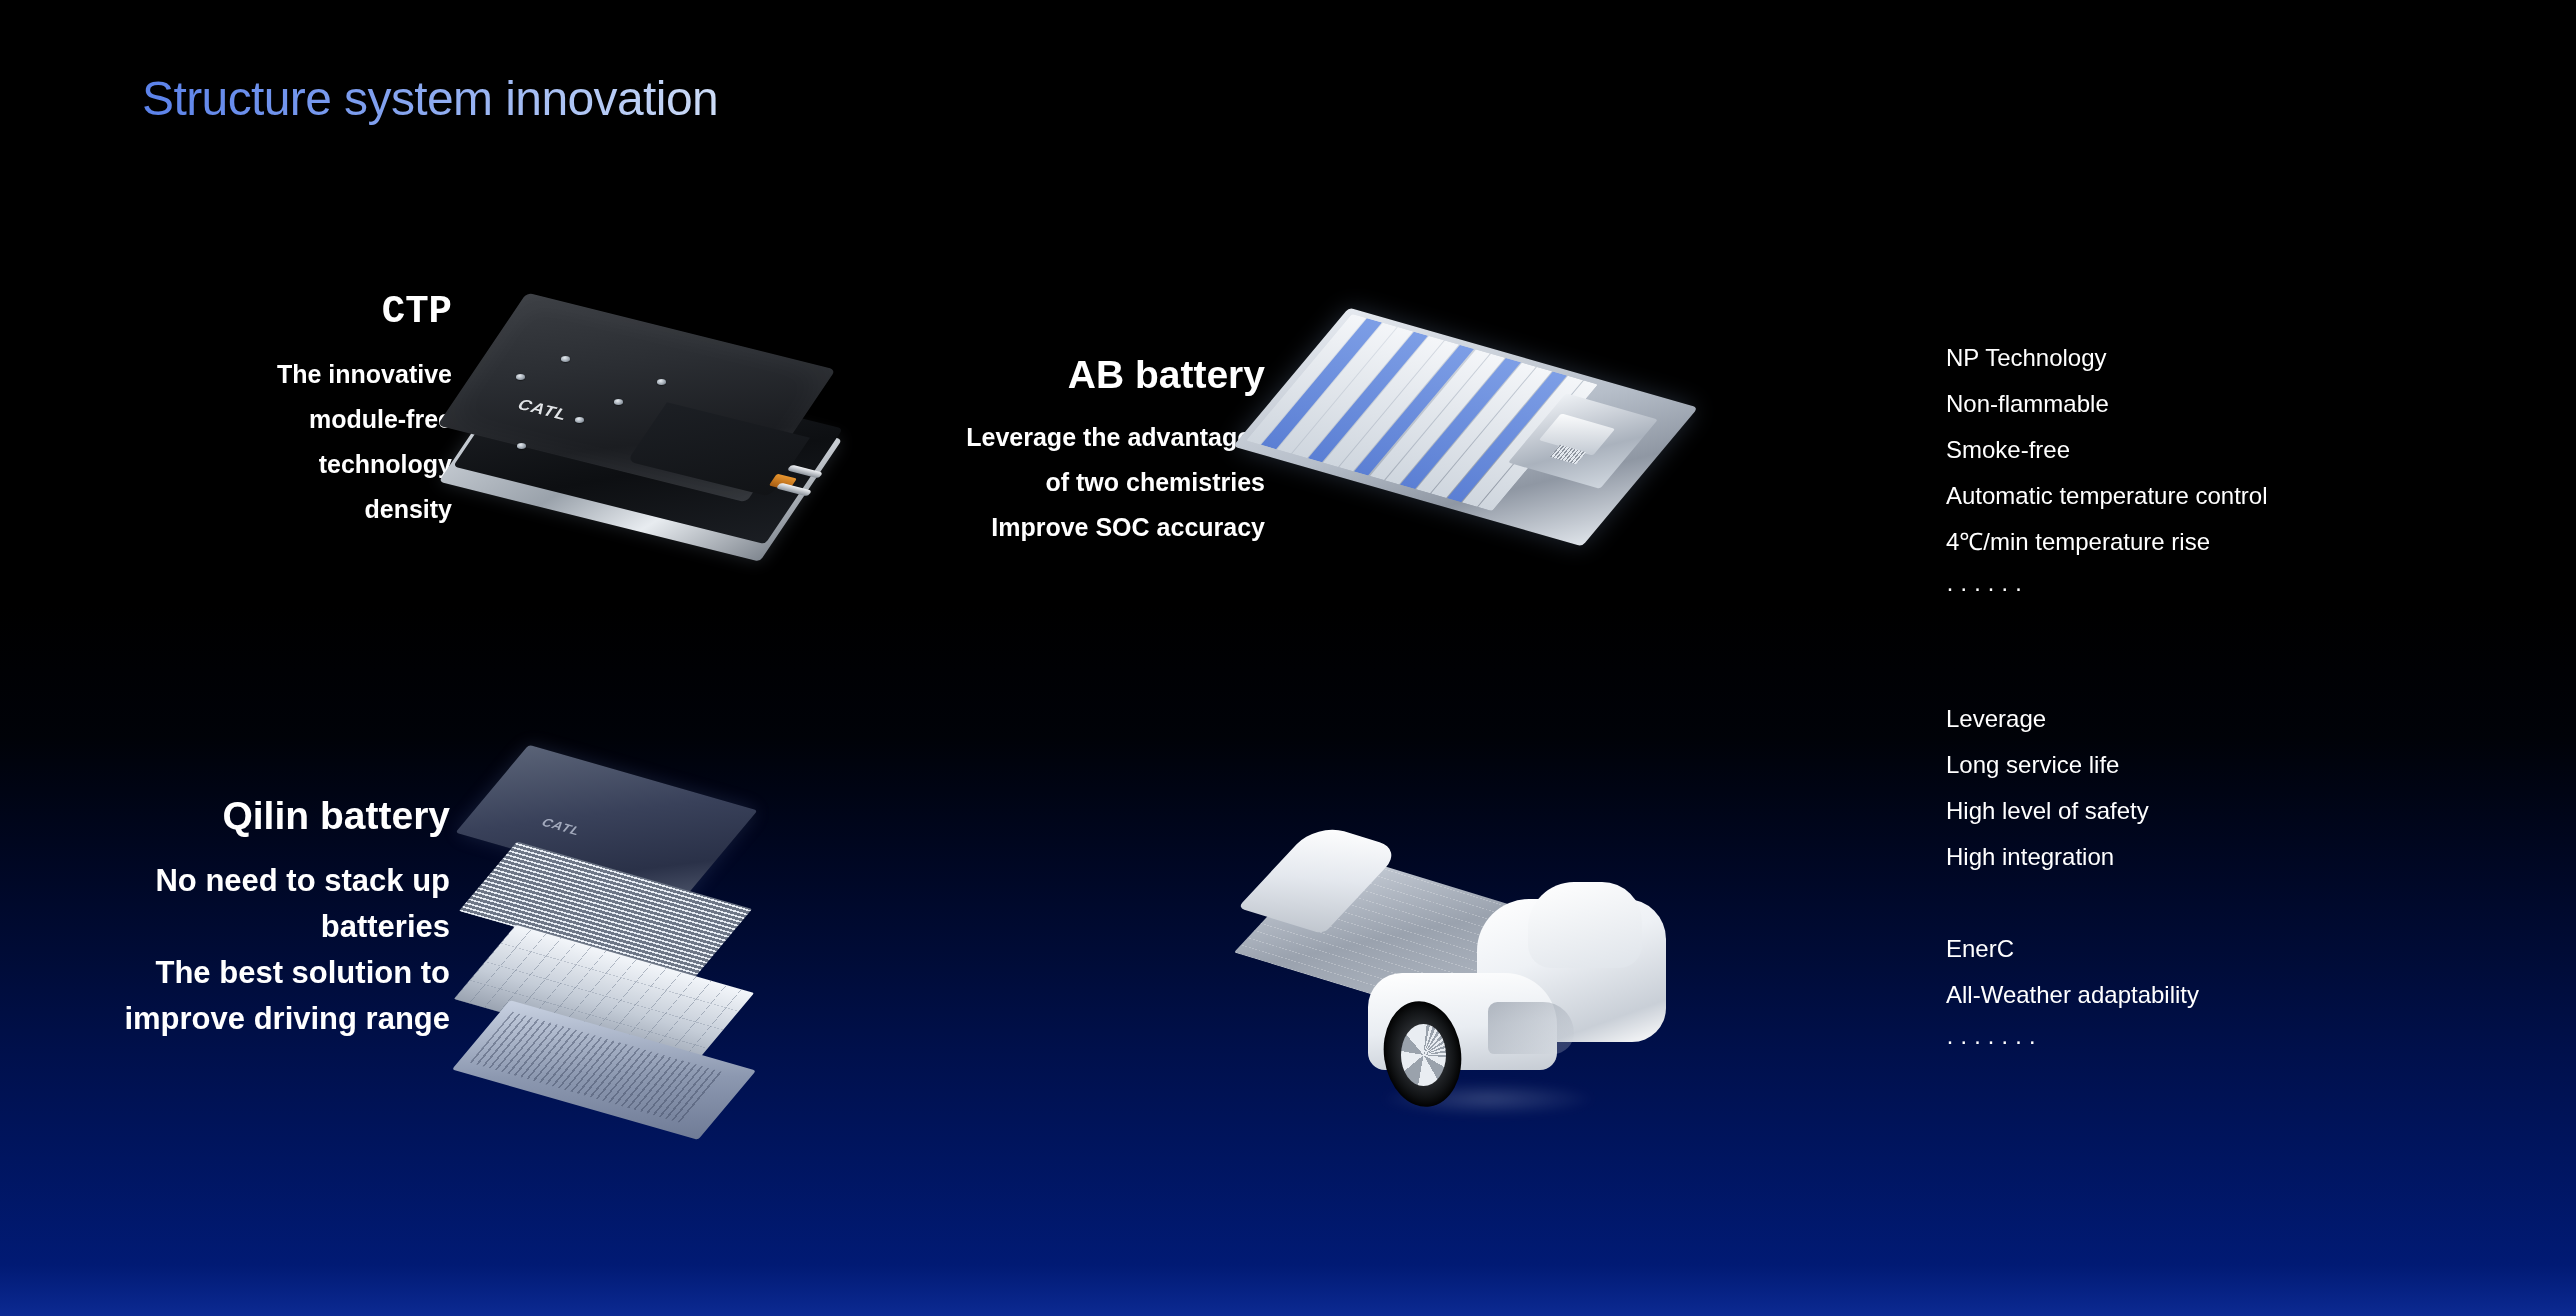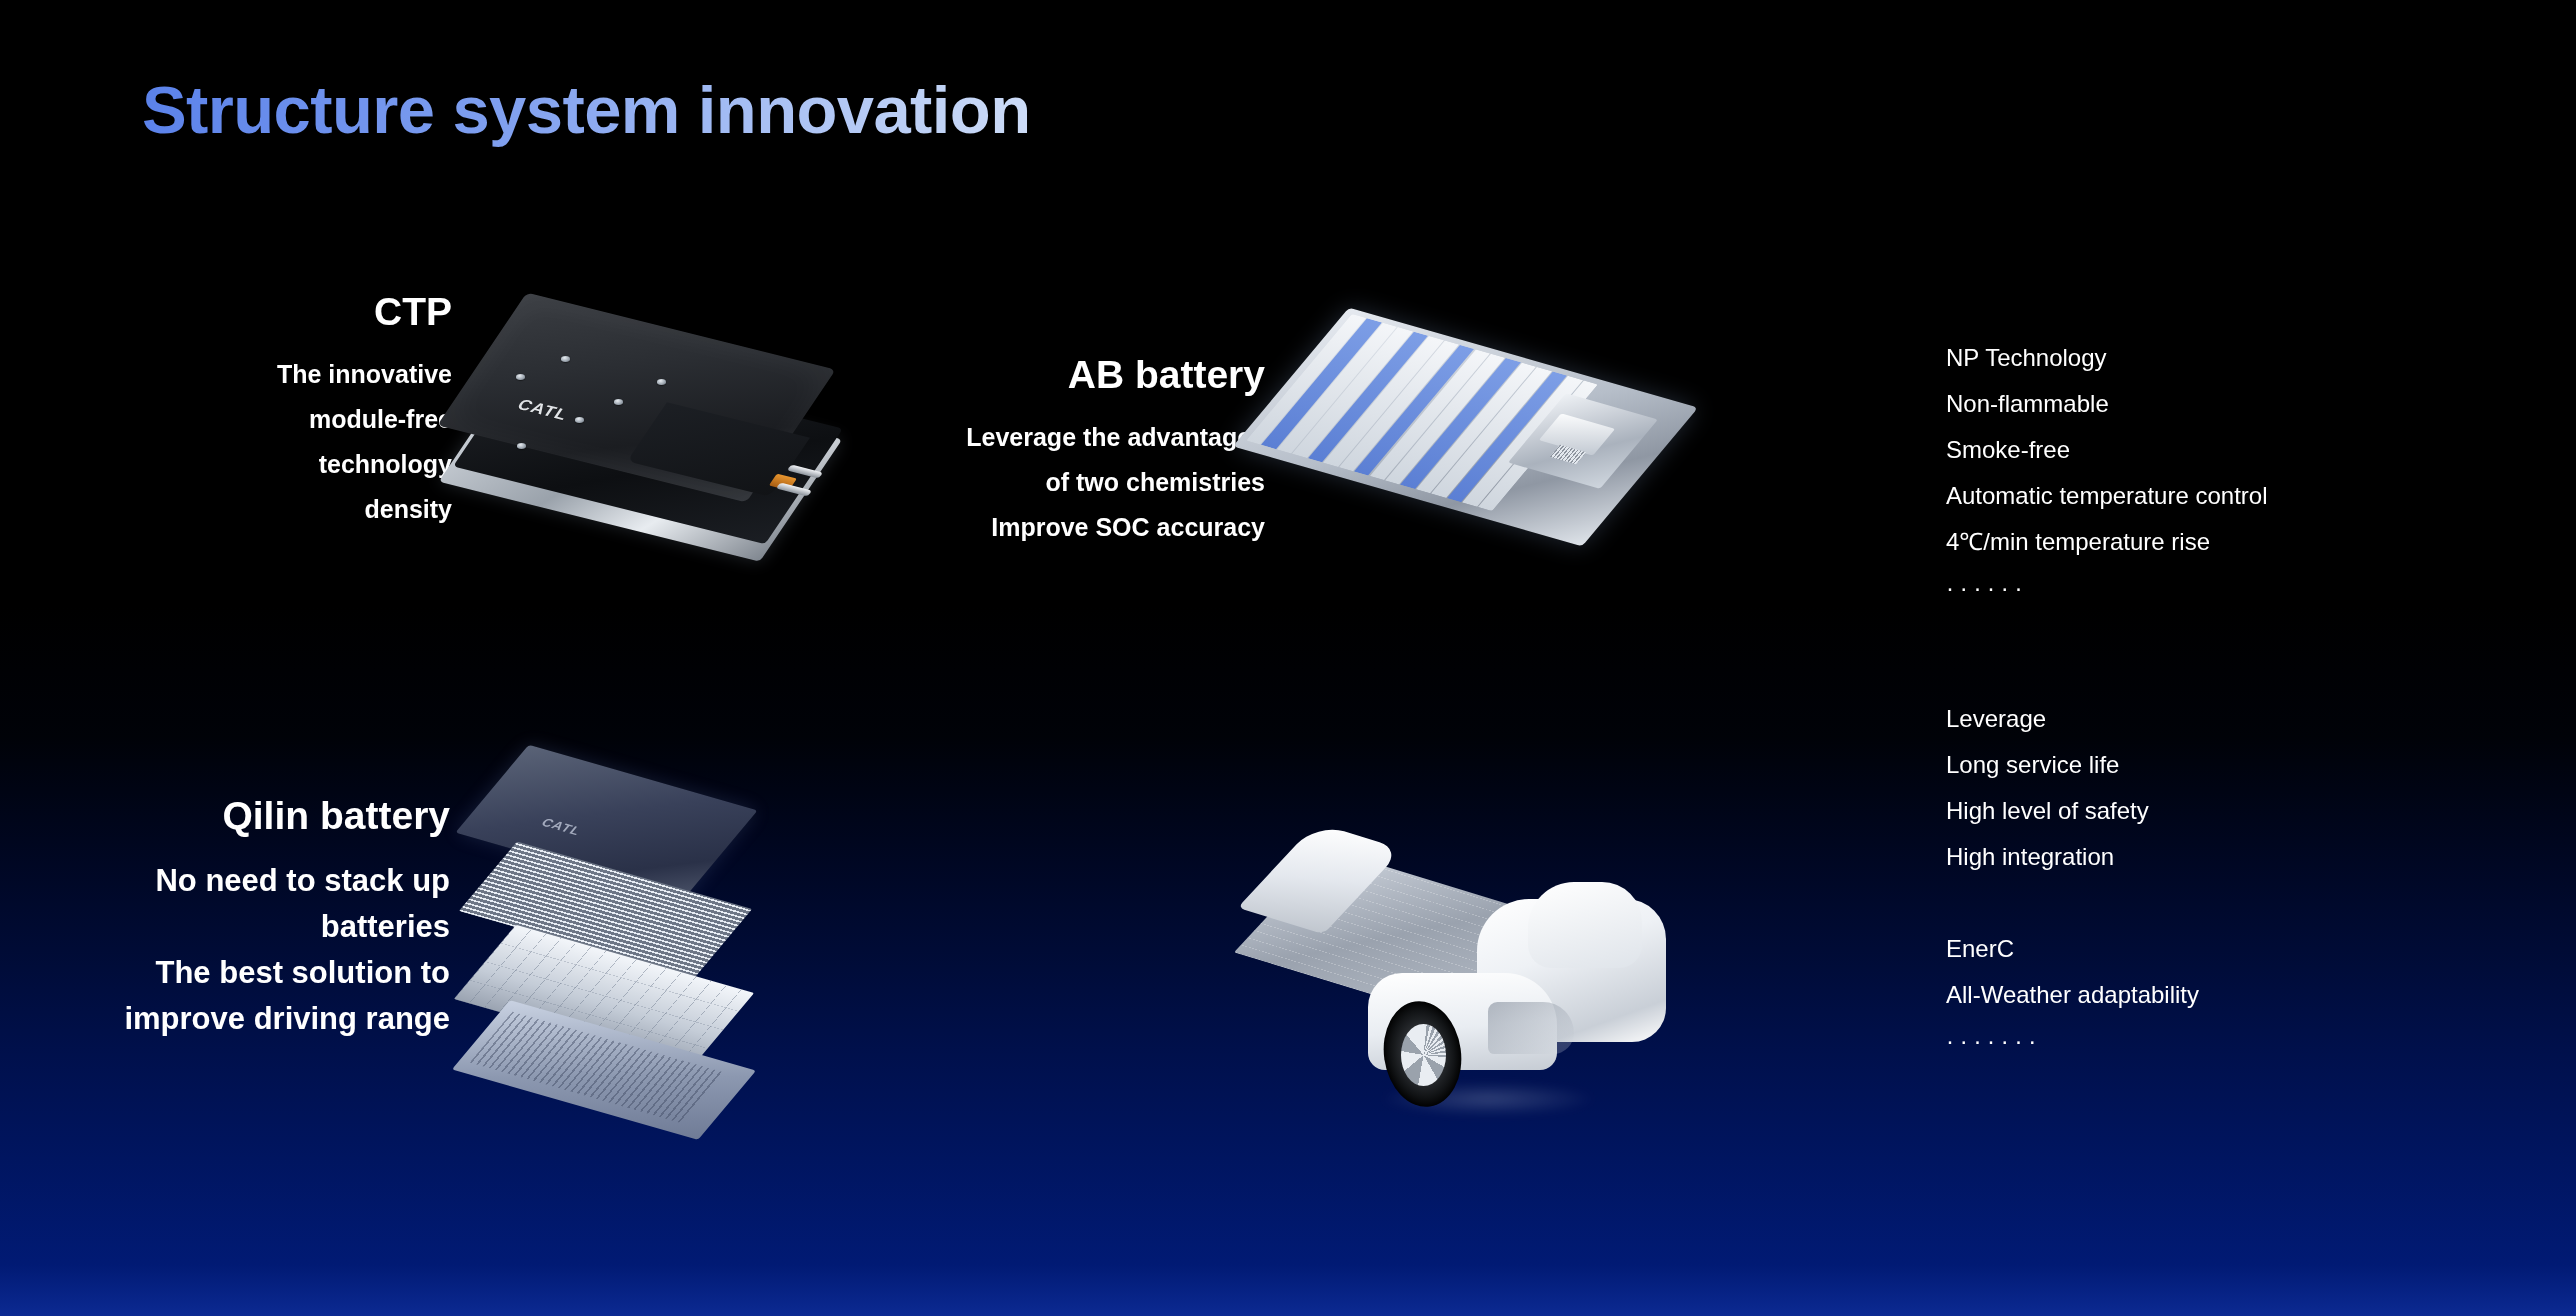--- a/index.html
+++ b/index.html
@@ -22,22 +22,22 @@
        #001560 88%,
        #011a74 96%,
        #0c2a93 100%);
     overflow:hidden;
   }
 
   
   #page-title{
     position:absolute;
     left:142px; top:73px;
-    font-size:67px;
-    font-weight:700;
+    font-size:48px;
+    font-weight:400;
     letter-spacing:-0.6px;
     white-space:nowrap;
     background:linear-gradient(90deg,#5b82ea 0%,#7f9fef 40%,#a8c0f4 70%,#cddcf7 100%);
     -webkit-background-clip:text;
     background-clip:text;
     color:transparent;
     -webkit-text-fill-color:transparent;
     line-height:1.1;
   }
 
@@ -51,21 +51,21 @@
   }
   .blk-line{
     color:#ffffff;
     font-weight:700;
     white-space:nowrap;
   }
   .align-right{text-align:right;}
 
   
   #blk-ctp{left:80px; top:292px; width:372px;}
-  #blk-ctp .blk-title{font-size:39px; margin-bottom:19.5px;}
+  #blk-ctp .blk-title{font-size:39px; margin-bottom:19.5px;font-family:Liberation Mono, monospace;}
   #blk-ctp .blk-line{font-size:25px; line-height:45px;}
 
   
   #blk-ab{left:727px; top:355px; width:538px;}
   #blk-ab .blk-title{font-size:39px; margin-bottom:19.5px;}
   #blk-ab .blk-line{font-size:25px; line-height:45px;}
 
   
   #blk-qilin{left:69px; top:796px; width:381px;}
   #blk-qilin .blk-title{font-size:39px; margin-bottom:20.6px;}

